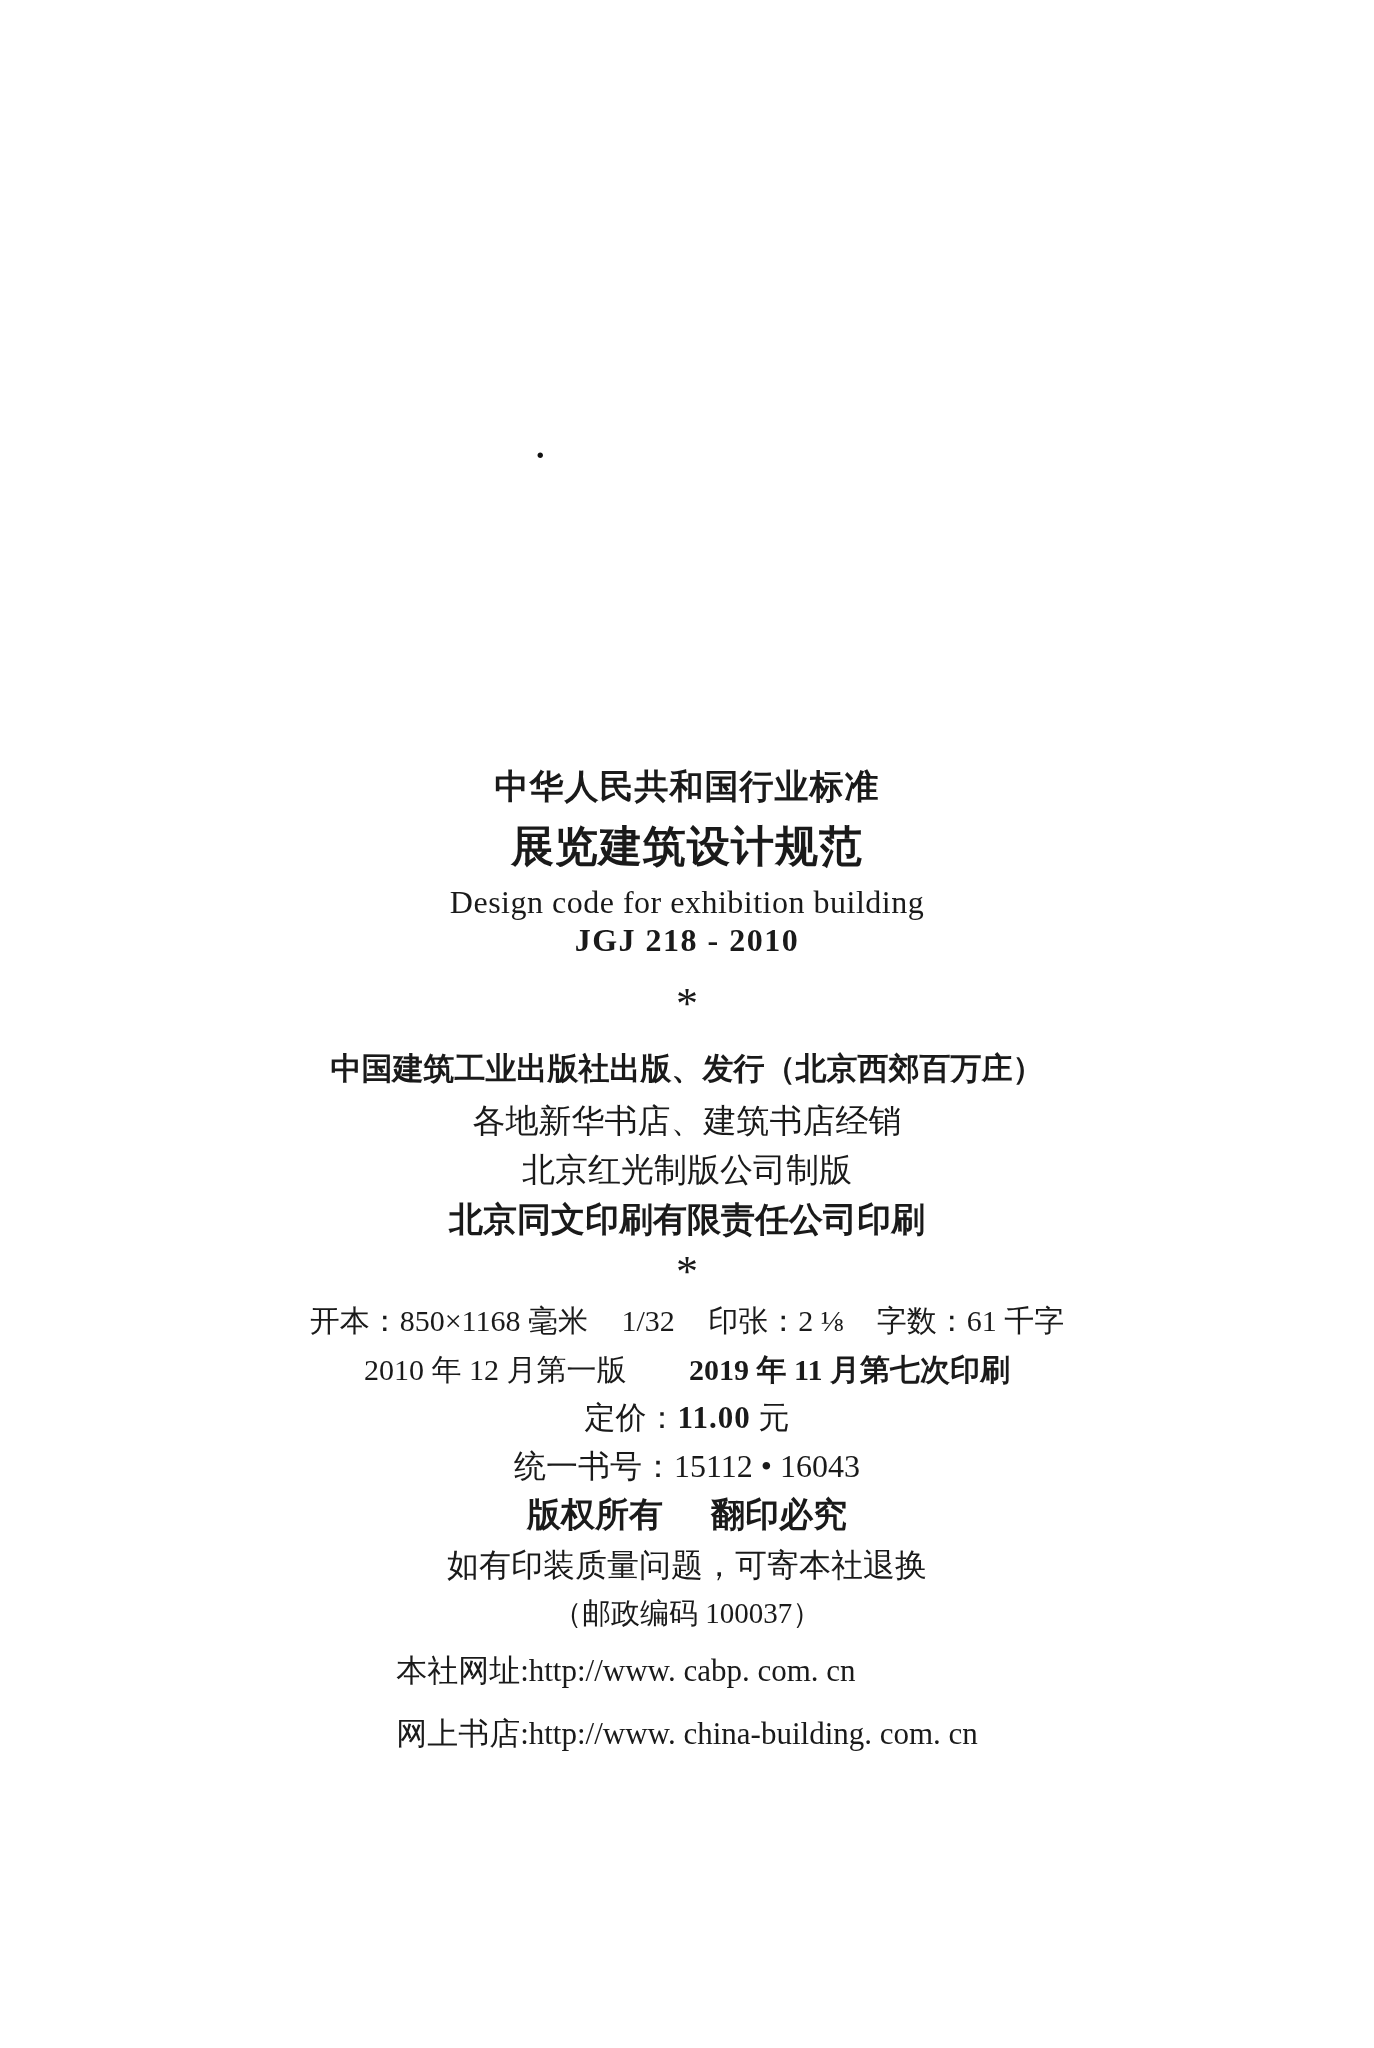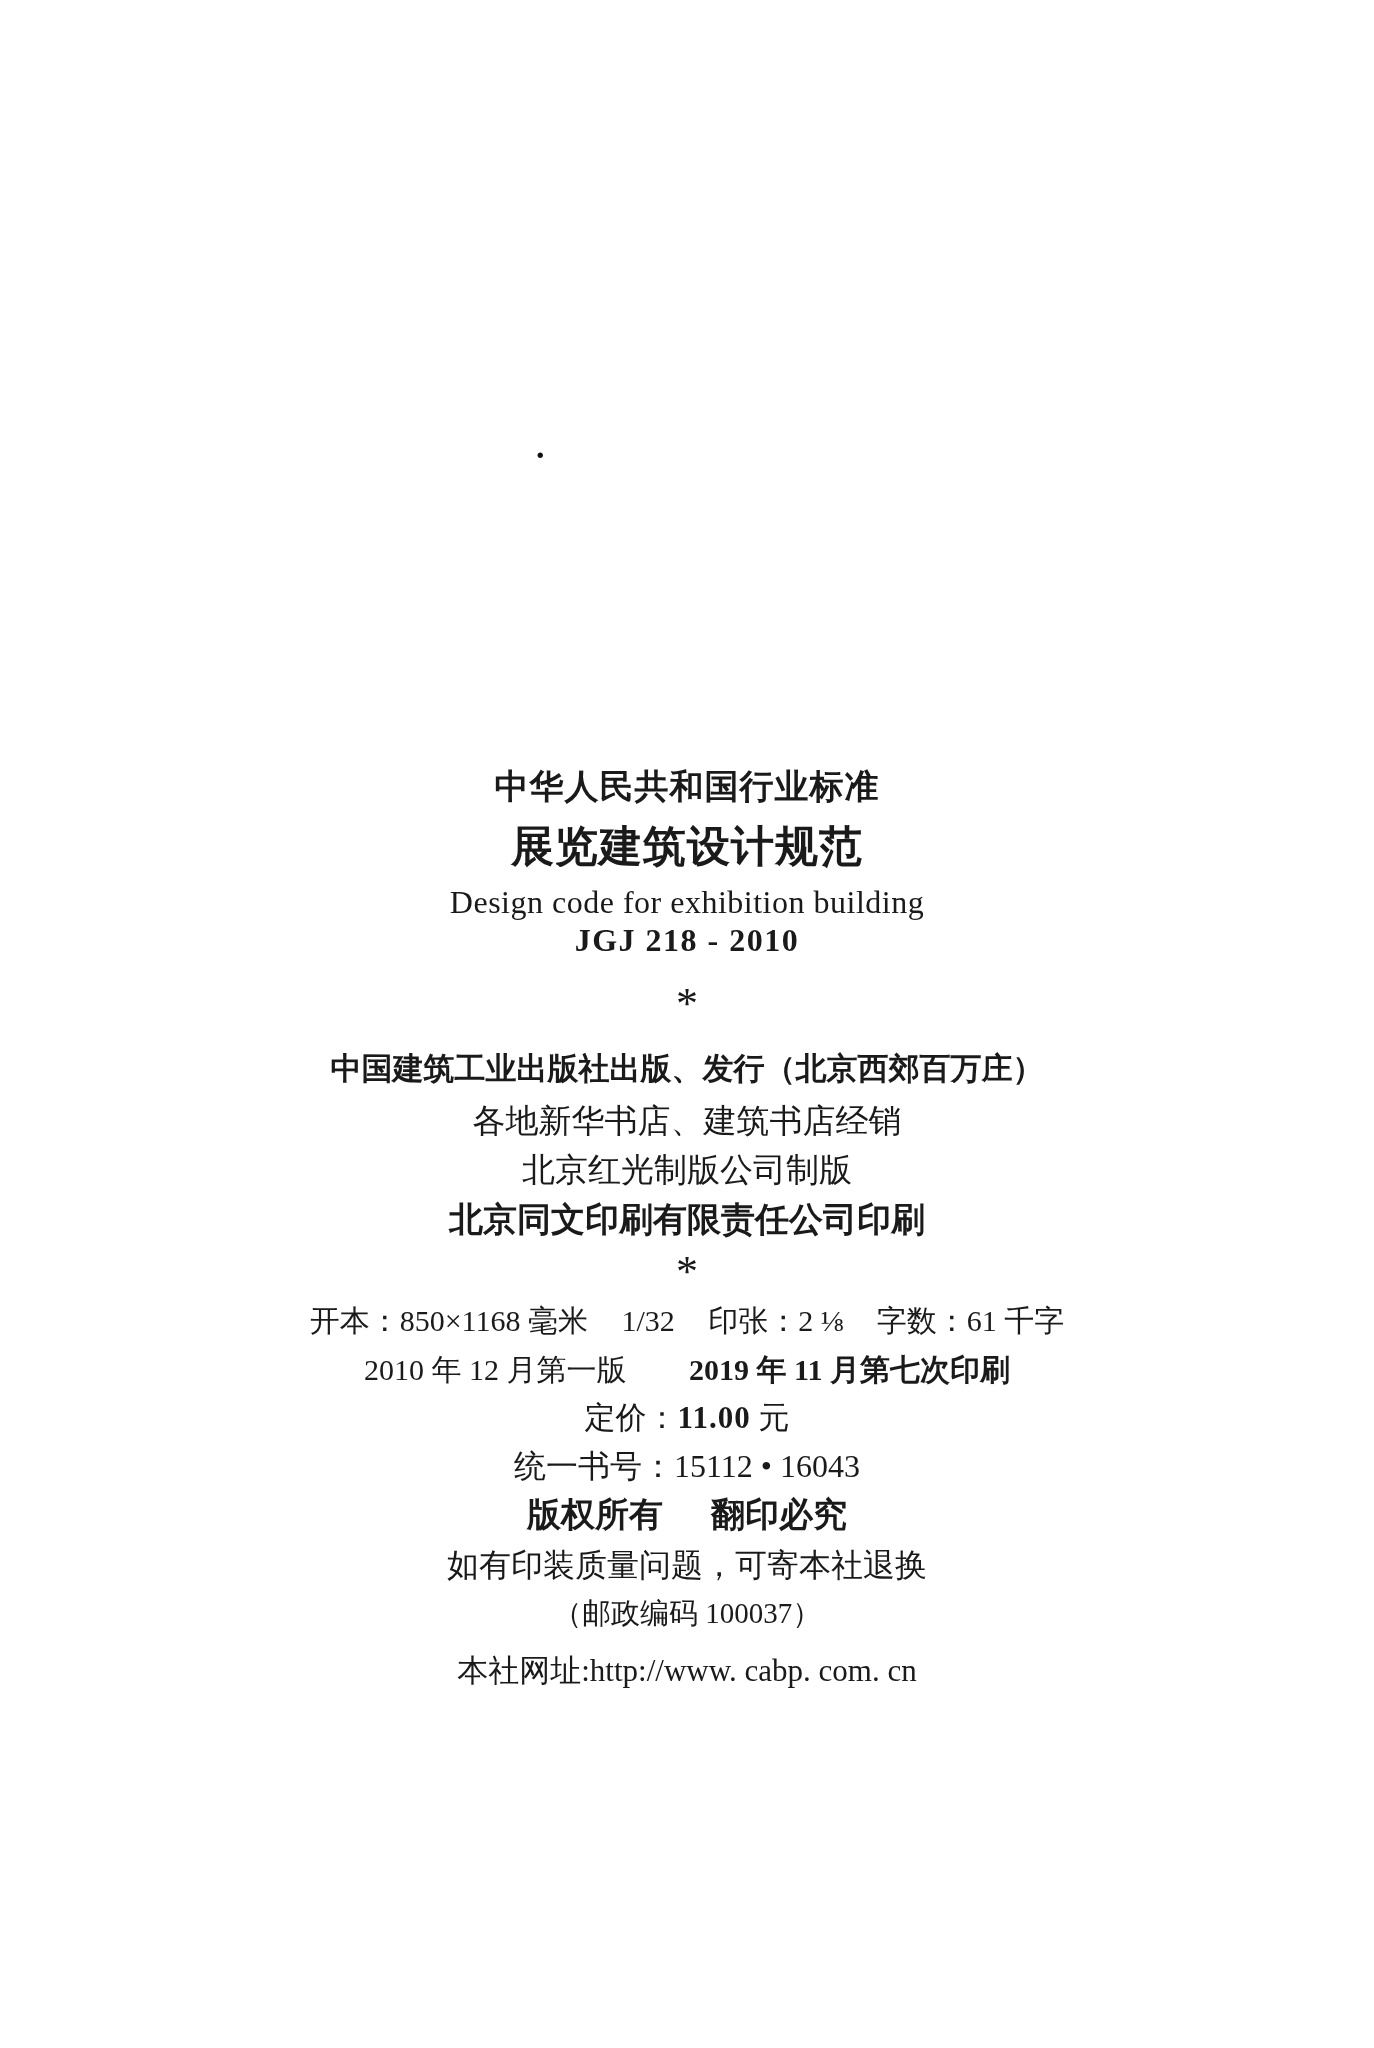--- a/index.html
+++ b/index.html
@@ -196,16 +196,17 @@
     <span class="seg2">翻印必究</span>
   </div>
 
   <div class="ln notice">如有印装质量问题，可寄本社退换</div>
 
   <div class="ln postcode">（邮政编码 100037）</div>
 
   <div class="url-block">
     <div class="url-inner">
       <div class="url-line">本社网址:http://www. cabp. com. cn</div>
+      <div class="url-line second">网上书店:http://www. china-building. com. cn</div>
     </div>
   </div>
 
 </div>
 
 </body></html>

